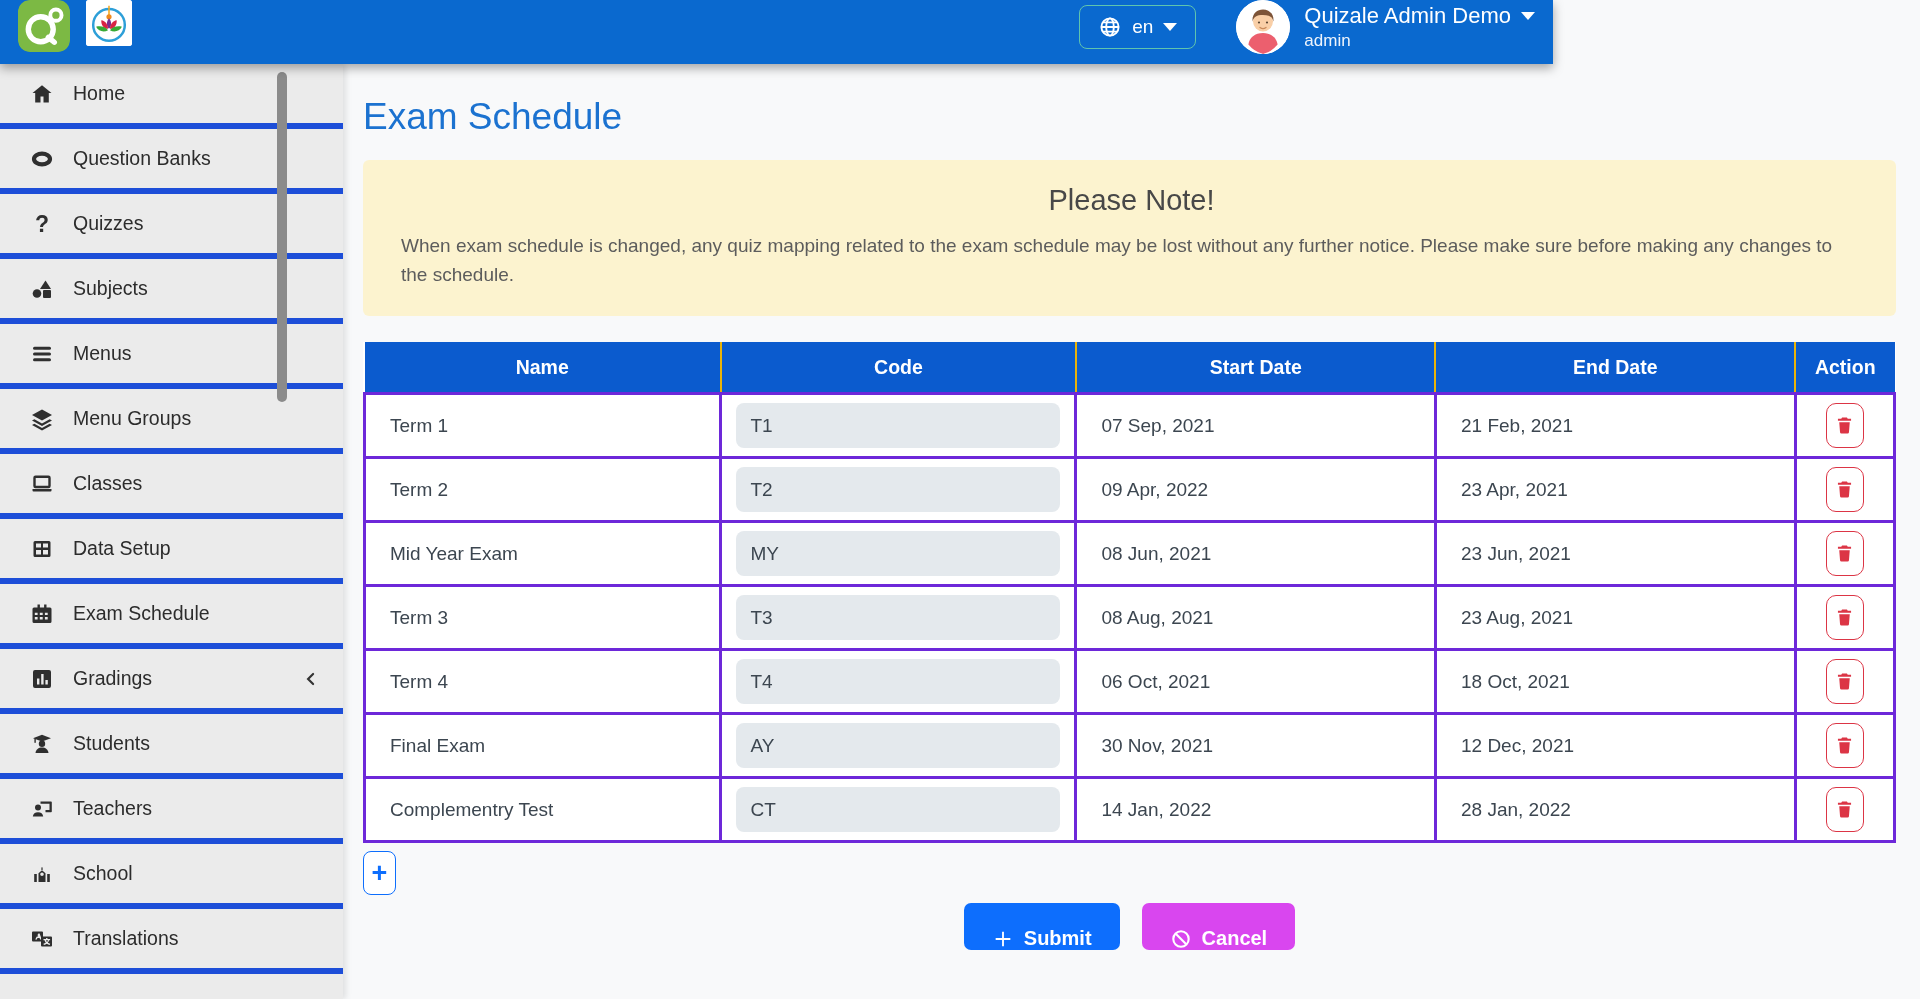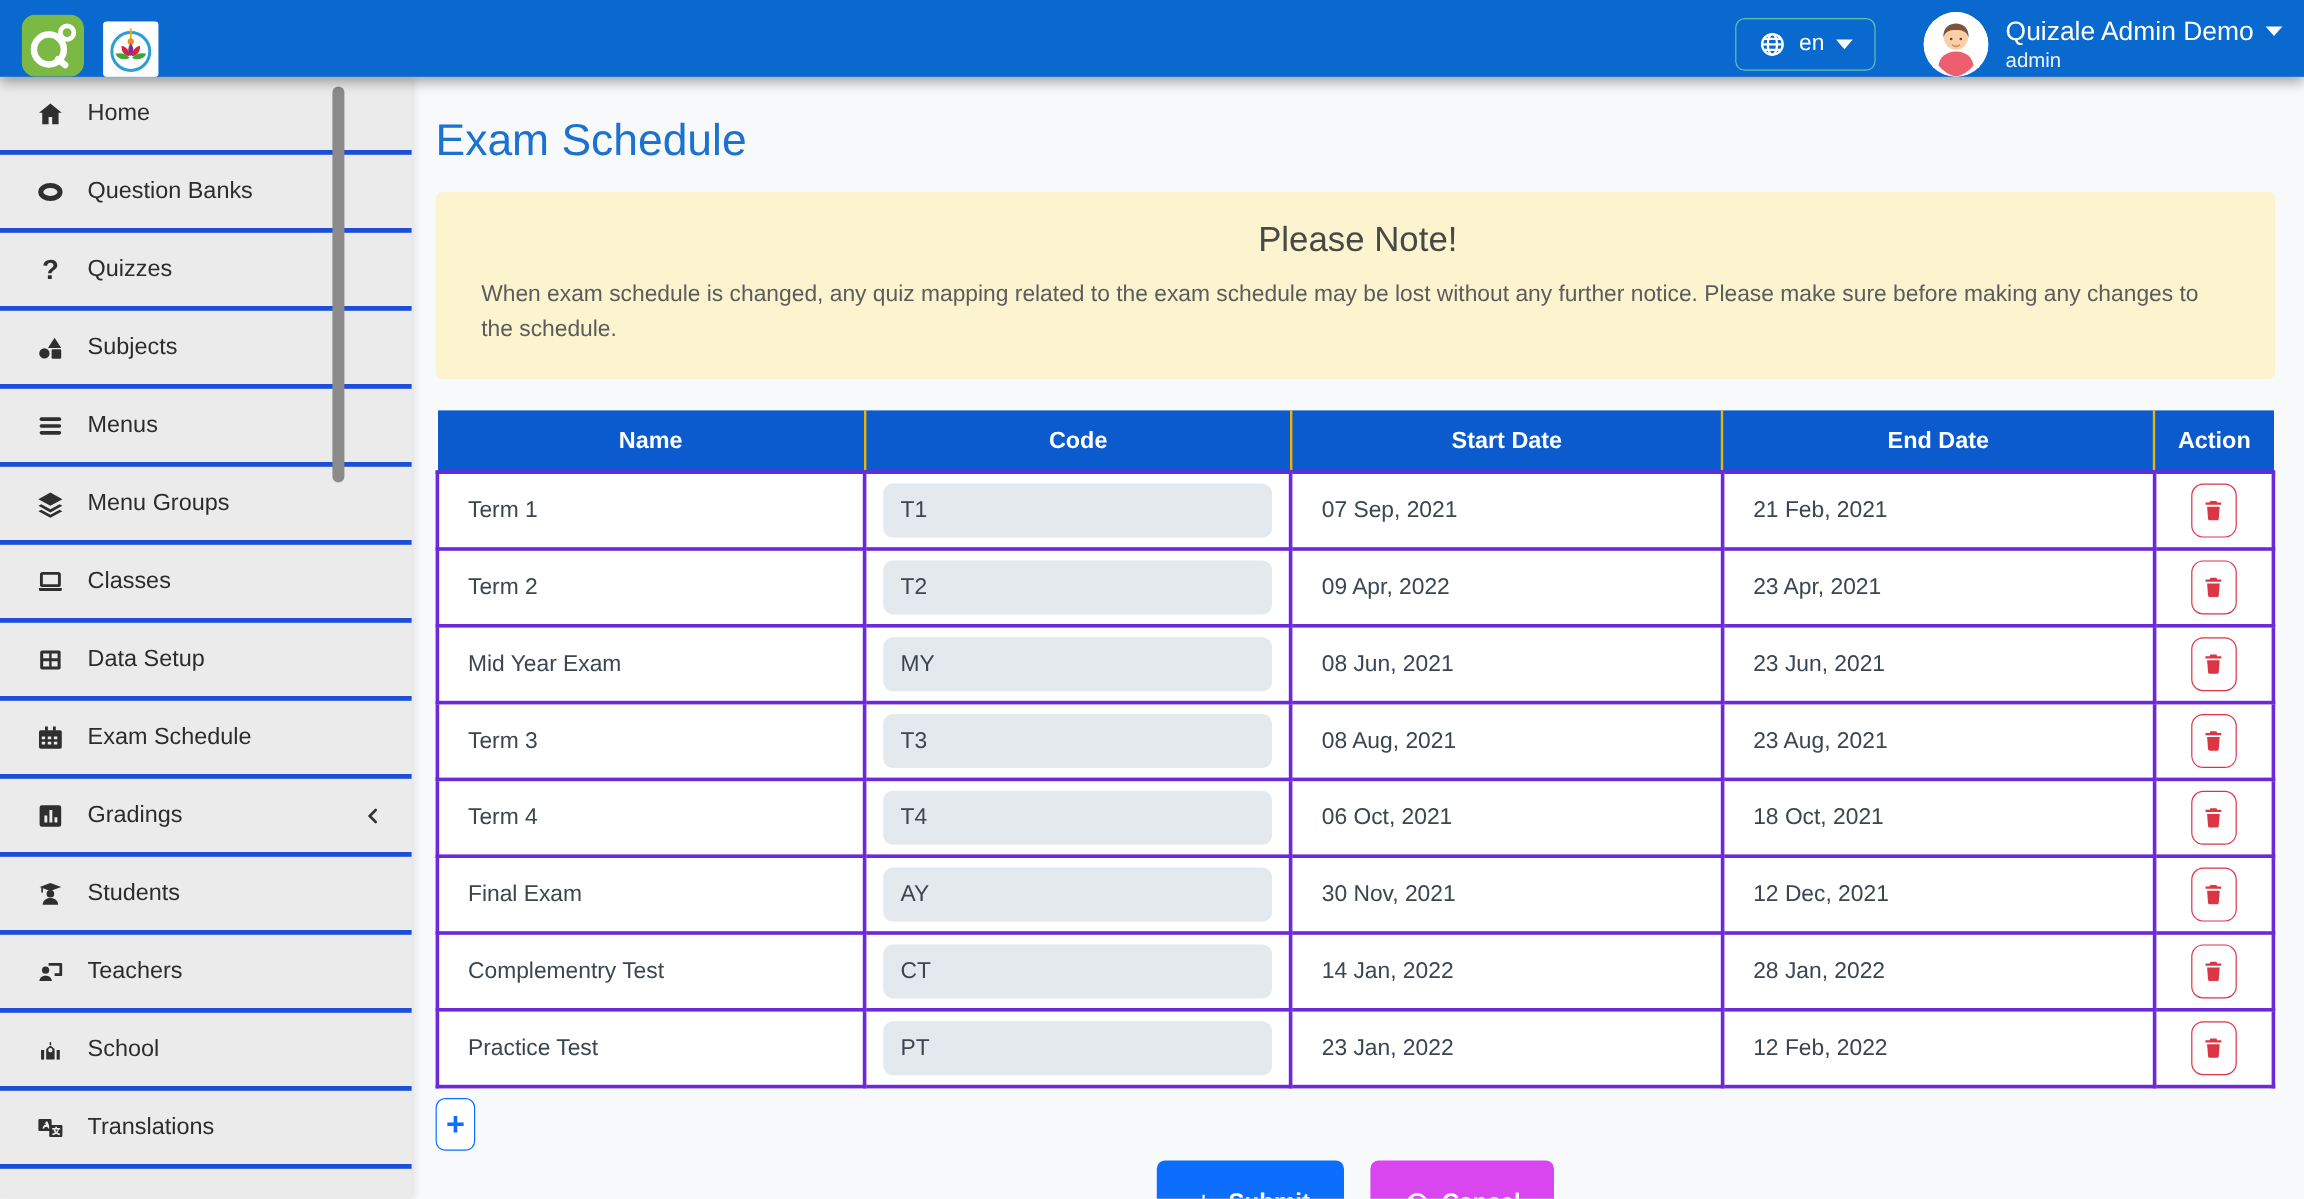--- a/index.html
+++ b/index.html
@@ -1,21 +1,21 @@
 <!DOCTYPE html>
 <html><head>
 <meta charset="utf-8">
 <style>
   * { margin:0; padding:0; box-sizing:border-box; }
   html,body { width:1920px; height:999px; overflow:hidden;
     font-family:"Liberation Sans", sans-serif; background:#f8f9fa; }
 
   
-  .topbar { position:fixed; top:0; left:0; width:1920px; height:64px;
-    background:#0a69cf; display:flex; align-items:flex-end; padding:0 18px;
+  .topbar { position:fixed; top:0; left:0; width:1553px; height:64px;
+    background:#0a69cf; display:flex; align-items:flex-start; padding:0 18px;
     box-shadow:0 4px 10px rgba(0,0,0,.35); z-index:20; }
   .brand-logo { width:52px; height:52px; border-radius:11px; overflow:hidden; cursor:pointer; }
   .brand-logo svg { display:block; width:100%; height:100%; }
   .brand-logo.lotus { width:46px; height:46px; margin-left:16px; border-radius:3px; background:#fff; }
   .topbar-right { margin-left:auto; display:flex; align-items:center; }
   .lang-btn { display:flex; align-items:center; gap:10px; padding:9px 18px;
     border:1px solid #5fc4ae; border-radius:8px; color:#fff; font-size:19px;
     cursor:pointer; background:transparent; }
   .caret-down { width:0; height:0; border-left:7px solid transparent;
     border-right:7px solid transparent; border-top:8px solid #fff; display:inline-block; }
@@ -23,21 +23,21 @@
   .avatar { width:54px; height:54px; border-radius:50%; overflow:hidden; background:#fff; flex:0 0 auto; }
   .avatar svg { display:block; width:100%; height:100%; }
   .user-text { margin-left:14px; color:#fff; }
   .user-name-row { display:flex; align-items:center; gap:10px; font-size:22px; font-weight:500; }
   .user-role { font-size:17px; margin-top:2px; color:#eef4fc; }
 
   
   .sidebar { position:fixed; left:0; top:64px; bottom:0; width:343px;
     background:#ebebeb; box-shadow:3px 0 6px rgba(0,0,0,.10); z-index:5; }
   .side-item { height:65px; display:flex; align-items:center;
-    padding:0 22px 0 30px; border-bottom:4px solid #1d4ed8; cursor:pointer; }
+    padding:0 22px 0 30px; border-bottom:6px solid #1d4ed8; cursor:pointer; }
   .side-item .sicon { width:30px; display:flex; align-items:center; color:#2f2f2f; flex:0 0 auto; }
   .side-item .sicon svg { width:24px; height:24px; fill:#2f2f2f; }
   .side-item .slabel { margin-left:13px; font-size:19.5px; color:#2c2c2c; }
   .side-chevron { margin-left:auto; display:flex; align-items:center; }
   .side-chevron svg { width:20px; height:20px; }
   .scroll-thumb { position:fixed; left:277px; top:72px; width:10px; height:330px;
     background:#8b8b8b; border-radius:5px; z-index:6; cursor:grab; }
 
   
   .main { position:fixed; left:343px; top:64px; right:0; bottom:0;
@@ -379,32 +379,20 @@
         <td class="code-cell"><input class="code-input" value="CT" style=""></td>
         <td class="date-cell">14 Jan, 2022</td>
         <td class="date-cell">28 Jan, 2022</td>
         <td class="action-cell"><button class="trash-btn">
               <svg viewBox="0 0 24 24" fill="#dc3545">
                 <path d="M9.2 2.8h5.6l.9 1.6h3.8v2.1H4.5V4.4h3.8z"></path>
                 <path d="M6 8.3h12l-.9 11.4a1.6 1.6 0 0 1-1.6 1.5H8.5a1.6 1.6 0 0 1-1.6-1.5z"></path>
               </svg>
             </button></td>
       </tr>
-      <tr>
-        <td class="name-cell">Practice Test</td>
-        <td class="code-cell"><input class="code-input" value="PT" style=""></td>
-        <td class="date-cell">23 Jan, 2022</td>
-        <td class="date-cell">12 Feb, 2022</td>
-        <td class="action-cell"><button class="trash-btn">
-              <svg viewBox="0 0 24 24" fill="#dc3545">
-                <path d="M9.2 2.8h5.6l.9 1.6h3.8v2.1H4.5V4.4h3.8z"></path>
-                <path d="M6 8.3h12l-.9 11.4a1.6 1.6 0 0 1-1.6 1.5H8.5a1.6 1.6 0 0 1-1.6-1.5z"></path>
-              </svg>
-            </button></td>
-      </tr>
     </tbody>
   </table>
 
   <button class="add-btn">+</button>
 
   <div class="footer-actions">
     <button class="btn btn-submit">
       <svg viewBox="0 0 24 24" fill="#fff">
           <path d="M11 4h2v7h7v2h-7v7h-2v-7H4v-2h7z"></path>
         </svg>

